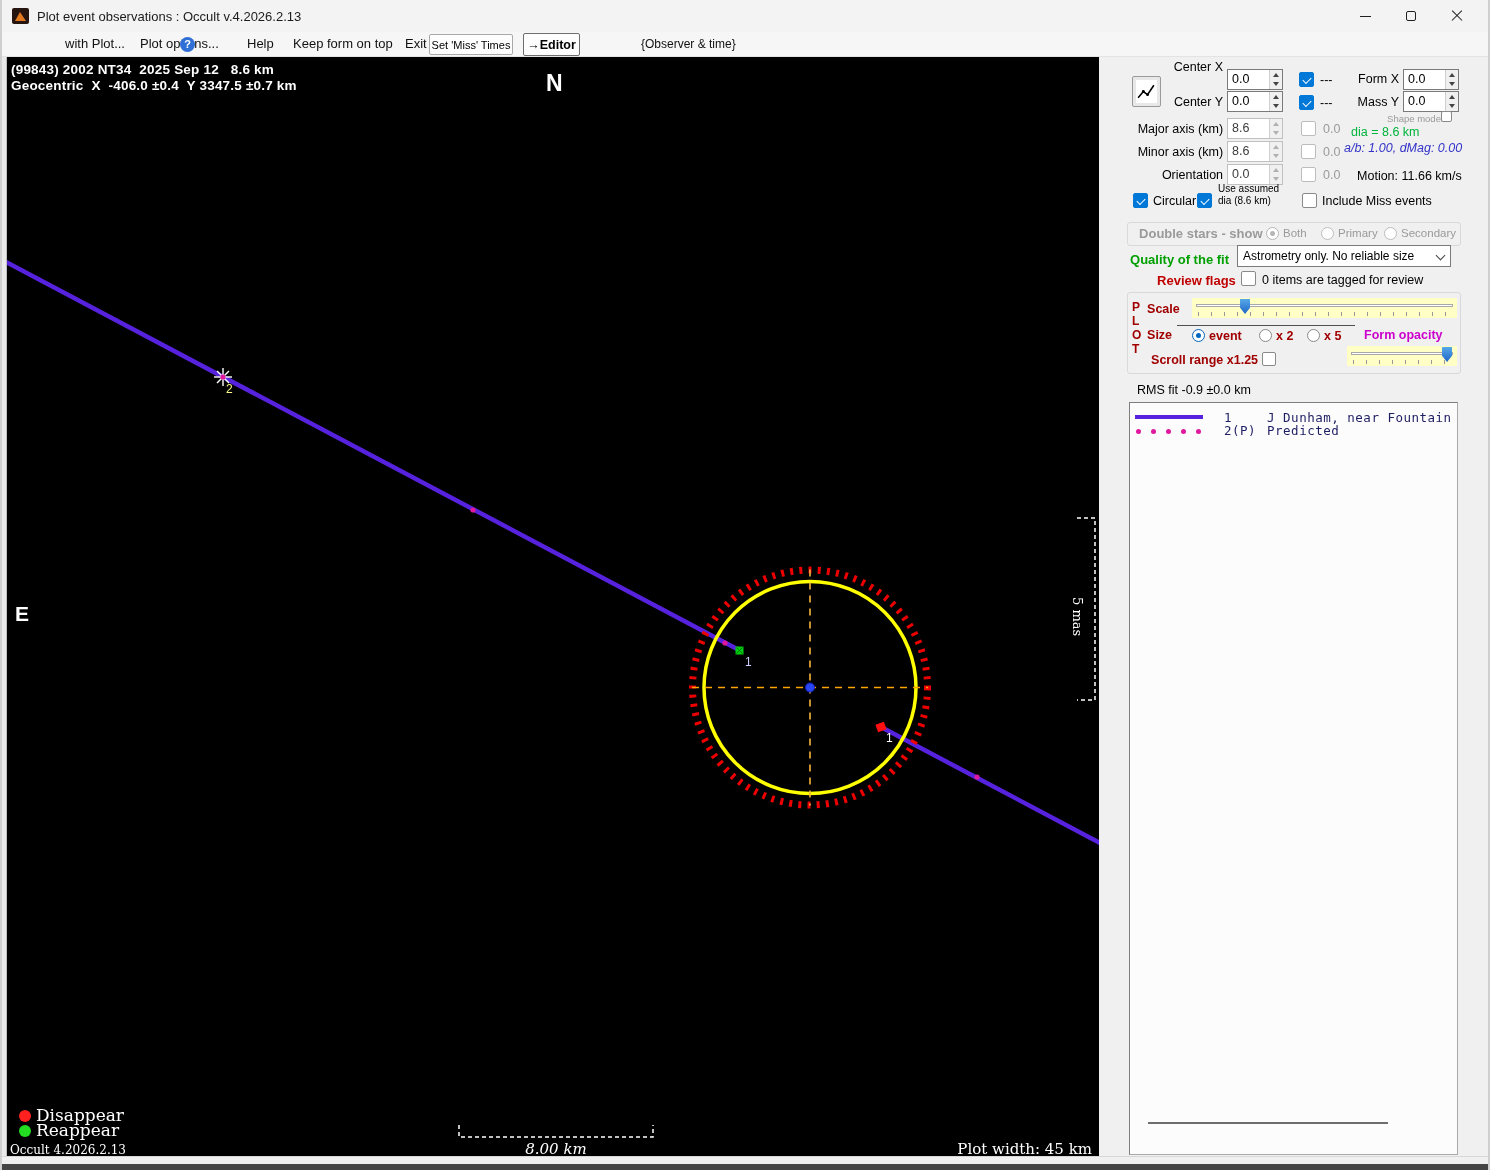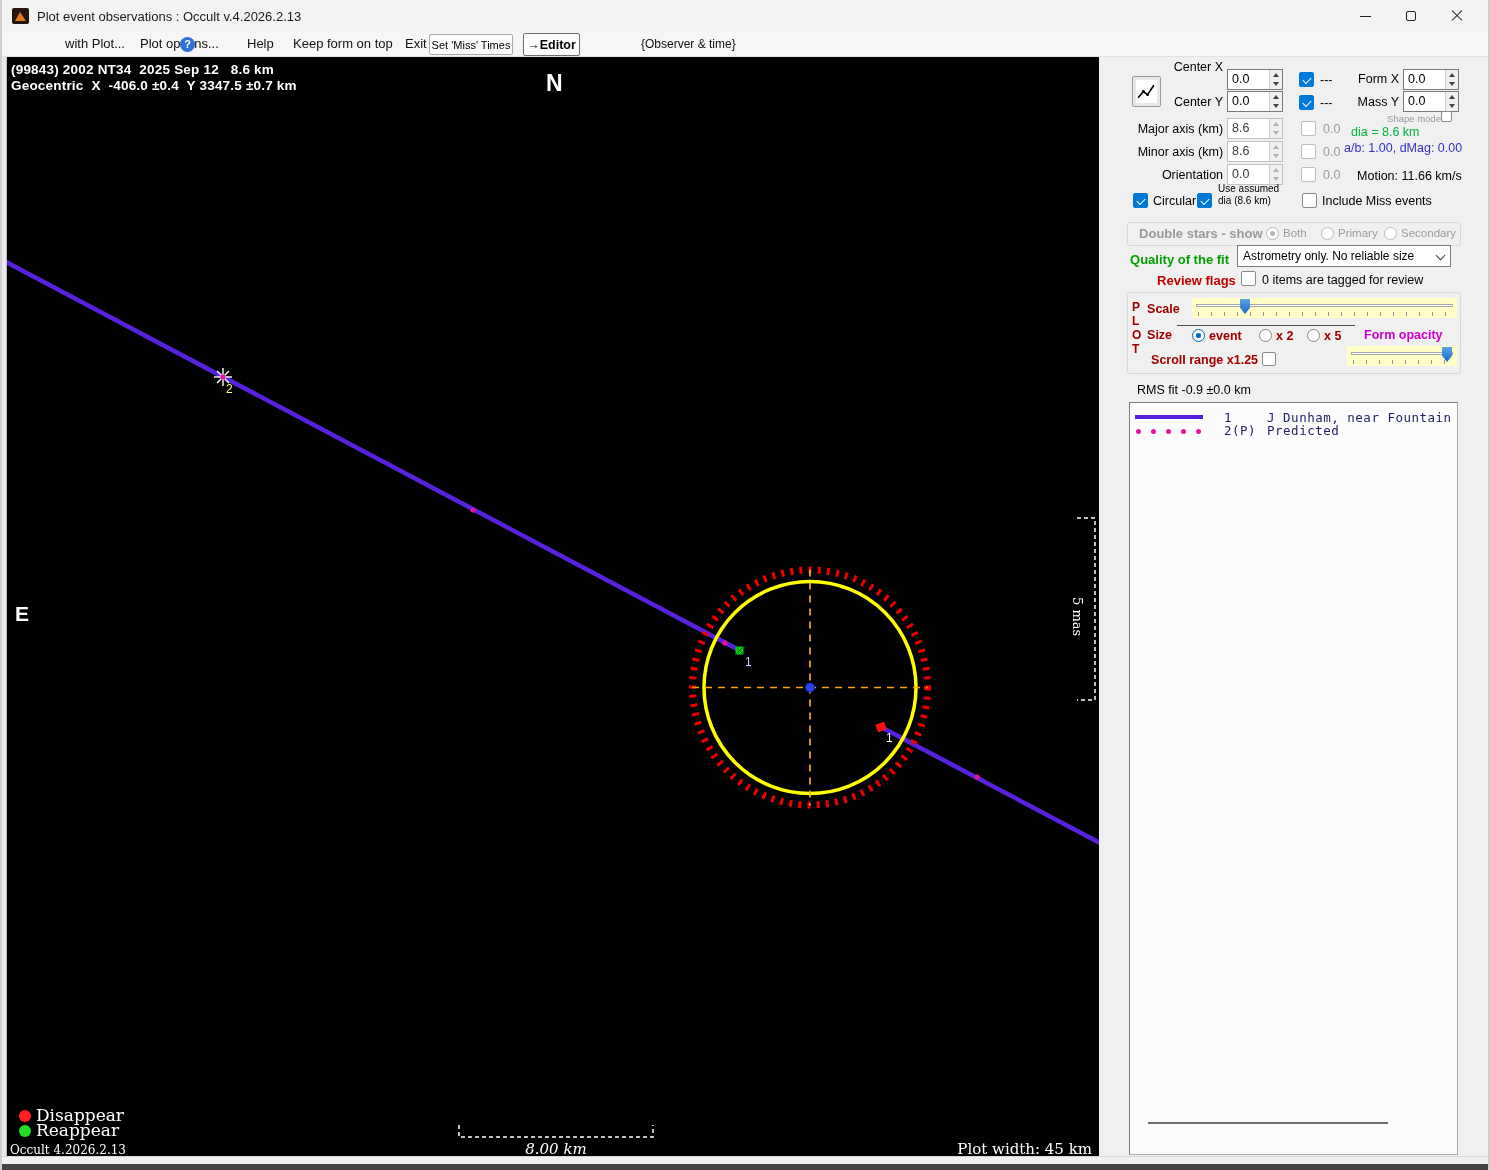--- a/index.html
+++ b/index.html
@@ -79,21 +79,21 @@
   .radio.dis { border-color:#bdbdbd; }
   .radio.dis.sel { border-color:#b5b5b5; }
   .radio.dis.sel::after { background:#b5b5b5; }
 
   .gray { color:#9a9a9a; }
   .dred { color:#a00000; font-weight:bold; }
   .green { color:#00a000; font-weight:bold; }
   .crimson { color:#c00000; font-weight:bold; }
   .magenta { color:#cc00cc; font-weight:bold; }
   .diagreen { color:#00b43c; }
-  .abblue { color:#3232c8; }
+  .abblue { color:#3232c8;font-style:italic; }
 
   .select { position:absolute; background:#fff; border:1px solid #7a7a7a; font-size:12px; padding:3px 20px 0 5px; }
   .chev { position:absolute; right:6px; top:6px; width:7px; height:7px; border-right:1.4px solid #444; border-bottom:1.4px solid #444; transform:rotate(45deg); }
 
   .slider { position:absolute; background:#ffffc6; }
   .groove { position:absolute; left:4px; right:4px; top:6px; height:3px; background:#fff; border:1px solid #a8a8a8; }
   .ticks { position:absolute; left:6px; right:6px; bottom:2px; height:4px;
            background:repeating-linear-gradient(90deg,#999 0 1px,transparent 1px 13px); }
   .thumb { position:absolute; top:1px; width:10px; height:15px; background:linear-gradient(#57a8e8,#1c66c8);
            clip-path:polygon(0 0,100% 0,100% 58%,50% 100%,0 58%); }

